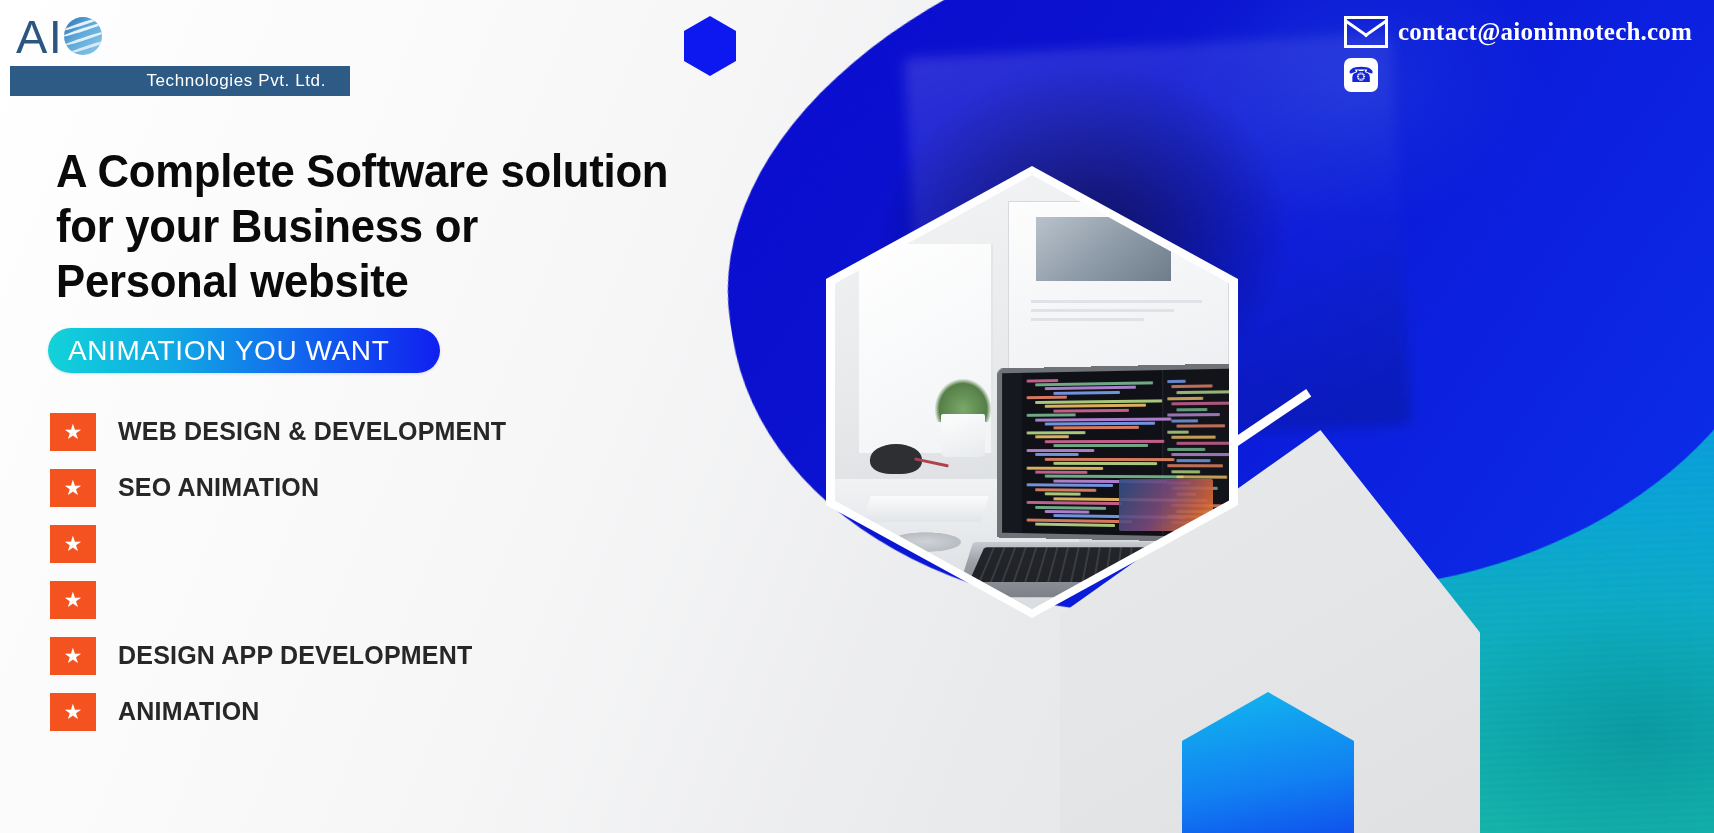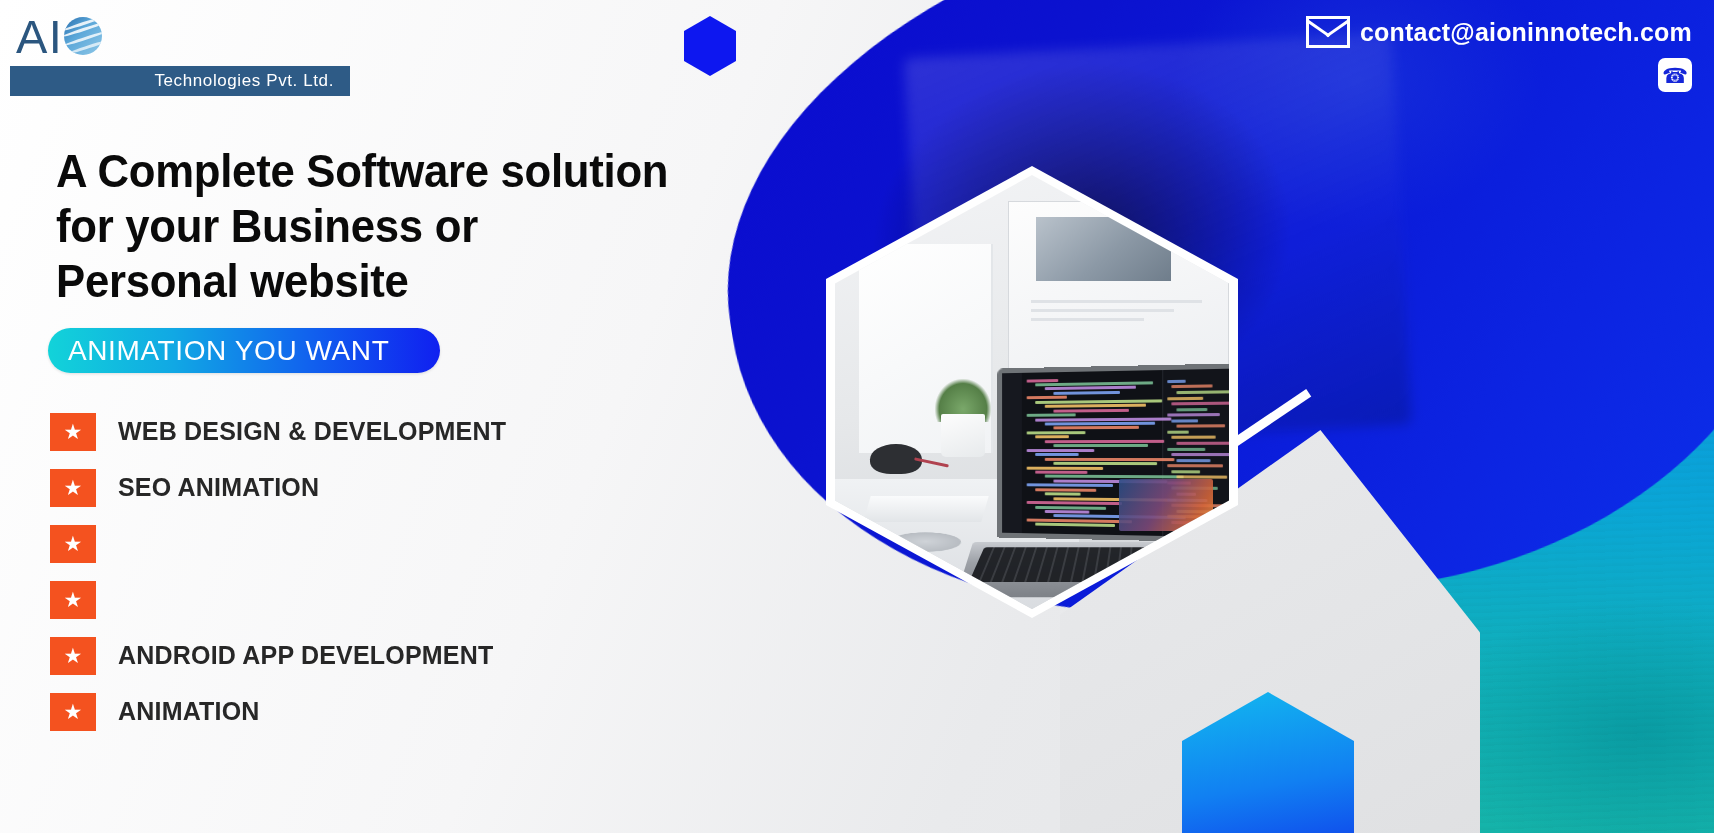--- a/index.html
+++ b/index.html
@@ -269,41 +269,41 @@
   }
   .logo-globe::before { top: 30%; transform: rotate(-18deg); box-shadow: 0 9px 0 rgba(255,255,255,0.8), 0 18px 0 rgba(255,255,255,0.7); }
   .logo-globe::after  { top: 14%; transform: rotate(-18deg); }
   .logo-bar {
     margin-top: 2px;
     height: 30px;
     background: #2e5b86;
     display: flex;
     align-items: center;
     justify-content: flex-end;
-    padding-right: 16px;
+    padding-right: 24px;
   }
   .logo-tagline {
     color: #ffffff;
     font-size: 17px;
     font-weight: 400;
     letter-spacing: 0.6px;
   }
 
   
   .contact {
     position: absolute;
     right: 22px; top: 16px;
     text-align: right;
     color: #ffffff;
   }
   .contact-row {
     display: flex;
     align-items: center;
-    justify-content: flex-end;
     gap: 10px;
+    font-family: Liberation Serif, serif;
   }
   .contact-row + .contact-row { margin-top: 10px; }
   .icon-mail {
     width: 44px; height: 32px;
     border: 3px solid #ffffff;
     position: relative;
     flex: none;
   }
   .icon-mail::before,
   .icon-mail::after {
@@ -564,21 +564,21 @@
     </div>
     <div class="service-item">
       <span class="service-badge">
           <span class="service-star">★</span>
         </span>
     </div>
     <div class="service-item">
       <span class="service-badge">
           <span class="service-star">★</span>
         </span>
-      <span class="service-label">ANDROID APP DEVELOPMENT</span>
+      <span class="service-label">DESIGN APP DEVELOPMENT</span>
     </div>
     <div class="service-item">
       <span class="service-badge">
           <span class="service-star">★</span>
         </span>
       <span class="service-label">ANIMATION</span>
     </div>
   </div>
 
 </div>

